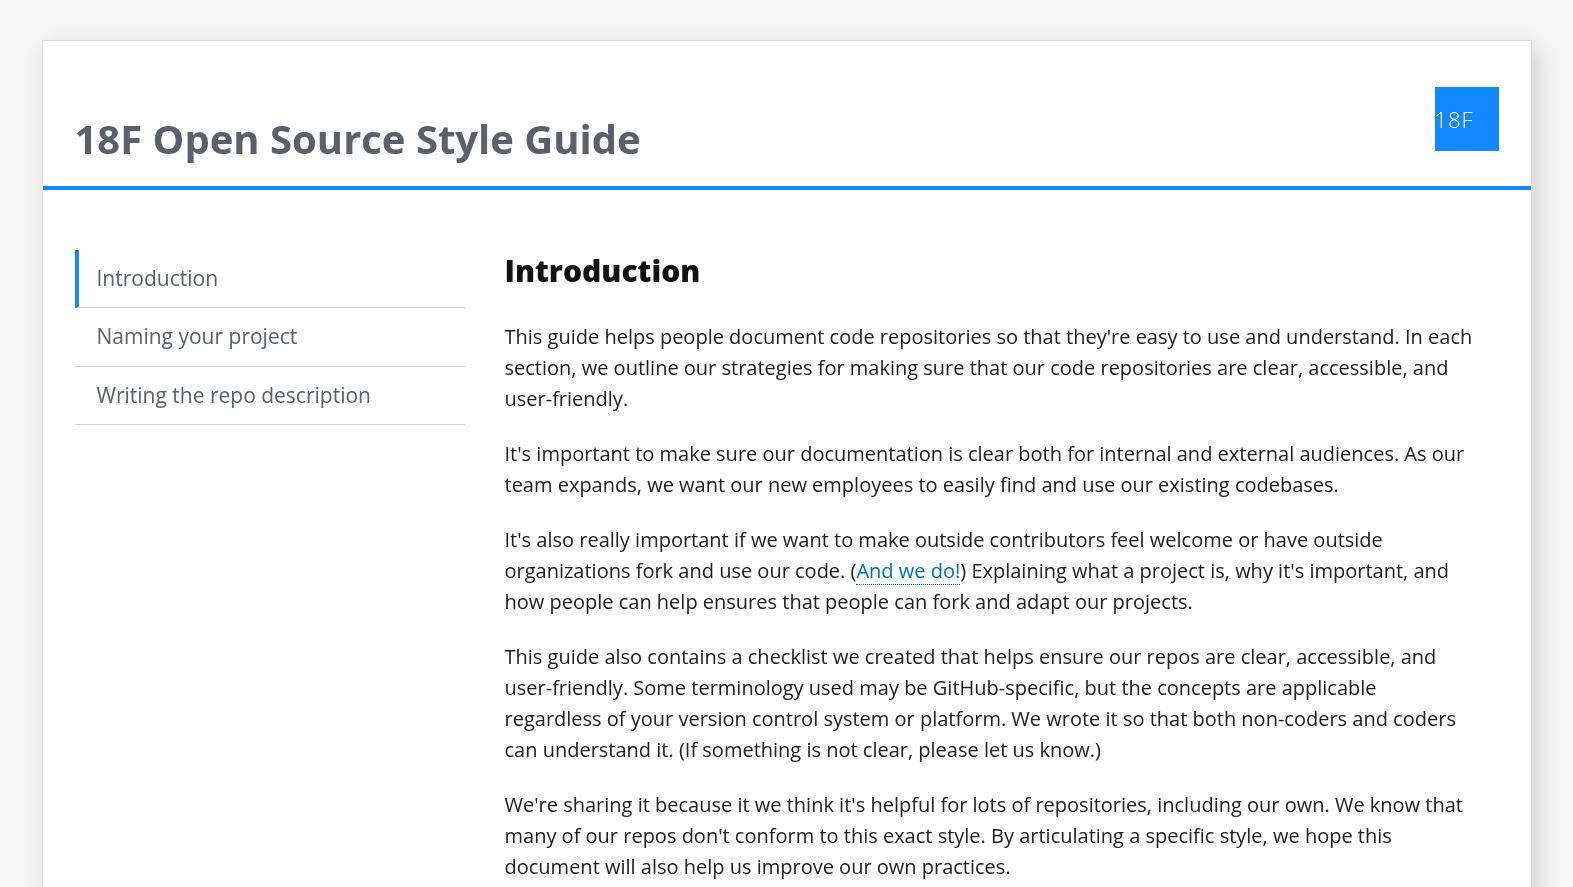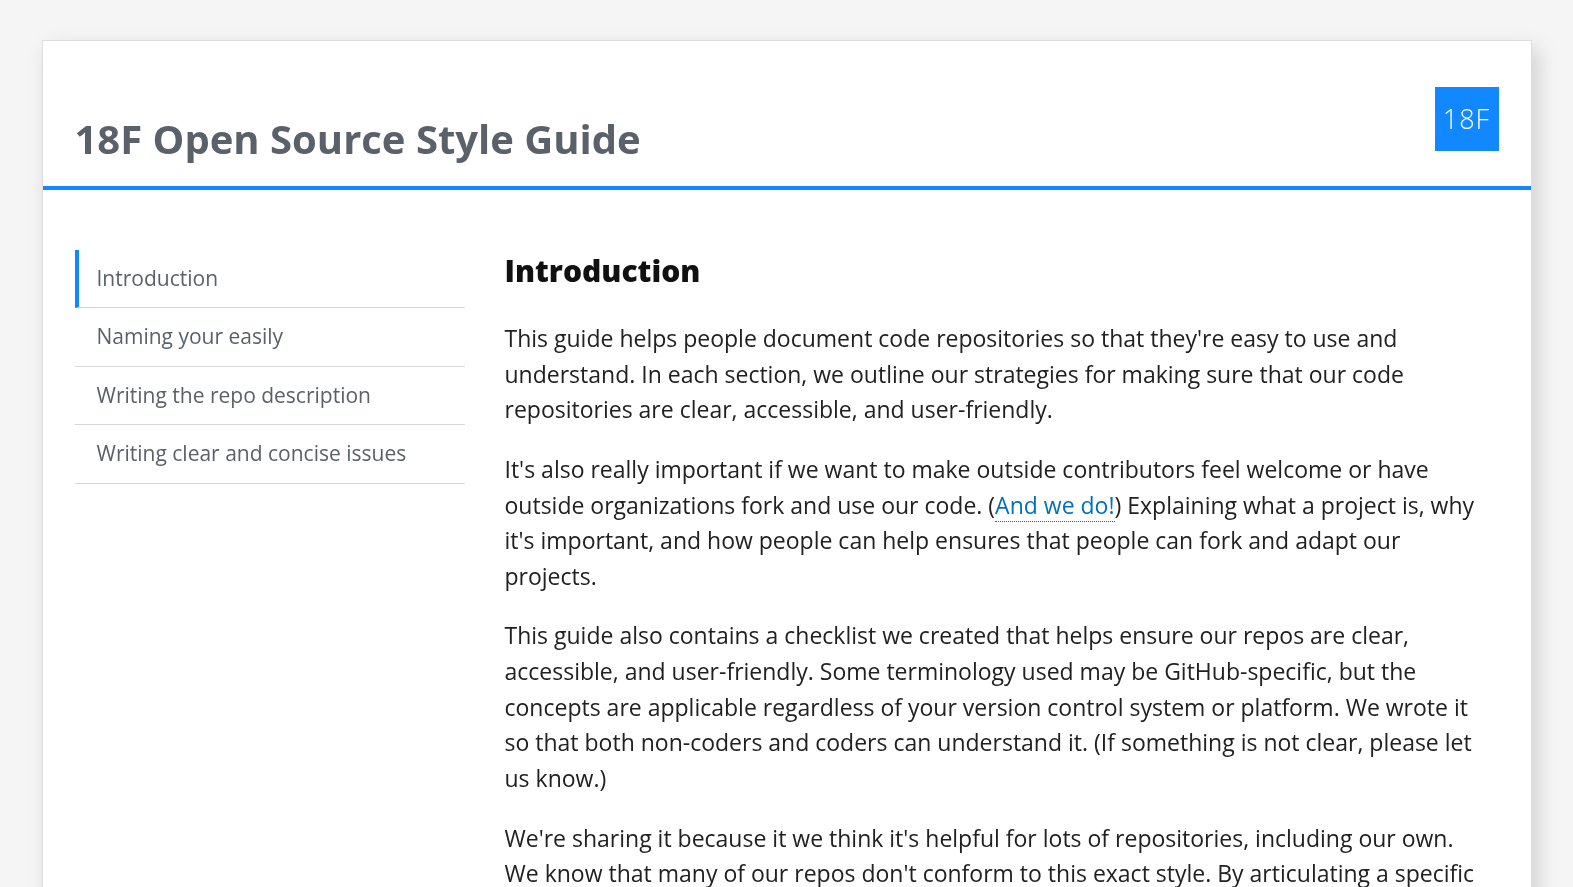--- a/index.html
+++ b/index.html
@@ -32,22 +32,21 @@
       color: #5b616b;
       margin-top: 40px;
     }
     .logo {
       width: 64px;
       height: 64px;
       background: #1188ff;
       color: #fff;
       display: flex;
       align-items: center;
-      justify-content: center;
-      font-size: 27px;
+      font-size: 22px;
       font-weight: 300;
       letter-spacing: 1px;
     }
     .divider {
       height: 4px;
       background: #1188ff;
       margin: 0 0 0 0;
     }
     .main {
       display: flex;
@@ -81,21 +80,21 @@
       flex: 1;
       padding-right: 20px;
     }
     .content-title {
       font-size: 30px;
       font-weight: 800;
       color: #111;
       margin-bottom: 30px;
     }
     .content p {
-      font-size: 23px;
+      font-size: 20px;
       line-height: 1.55;
       color: #212121;
       margin-bottom: 24px;
     }
     .content a {
       color: #0071bc;
       text-decoration: none;
       border-bottom: 1px dotted #0071bc;
     }
   </style>
@@ -114,36 +113,34 @@
   <div class="divider"></div>
 
   <div class="main">
 
     <nav class="sidebar">
       <ul class="nav-list">
         <li class="nav-item active">
           <span>Introduction</span>
         </li>
         <li class="nav-item">
-          <span>Naming your easily</span>
+          <span>Naming your project</span>
         </li>
         <li class="nav-item">
           <span>Writing the repo description</span>
-        </li>
-        <li class="nav-item">
-          <span>Writing clear and concise issues</span>
         </li>
       </ul>
     </nav>
 
     <article class="content">
       <h2 class="content-title">Introduction</h2>
 
       <p>This guide helps people document code repositories so that they're easy to use and understand. In each section, we outline our strategies for making sure that our code repositories are clear, accessible, and user-friendly.</p>
 
+      <p>It's important to make sure our documentation is clear both for internal and external audiences. As our team expands, we want our new employees to easily find and use our existing codebases.</p>
 
       <p>
         <span>It's also really important if we want to make outside contributors feel welcome or have outside organizations fork and use our code. (</span><a href="#">And we do!</a><span>) Explaining what a project is, why it's important, and how people can help ensures that people can fork and adapt our projects.</span>
       </p>
 
       <p>This guide also contains a checklist we created that helps ensure our repos are clear, accessible, and user-friendly. Some terminology used may be GitHub-specific, but the concepts are applicable regardless of your version control system or platform. We wrote it so that both non-coders and coders can understand it. (If something is not clear, please let us know.)</p>
 
       <p>We're sharing it because it we think it's helpful for lots of repositories, including our own. We know that many of our repos don't conform to this exact style. By articulating a specific style, we hope this document will also help us improve our own practices.</p>
     </article>
 

